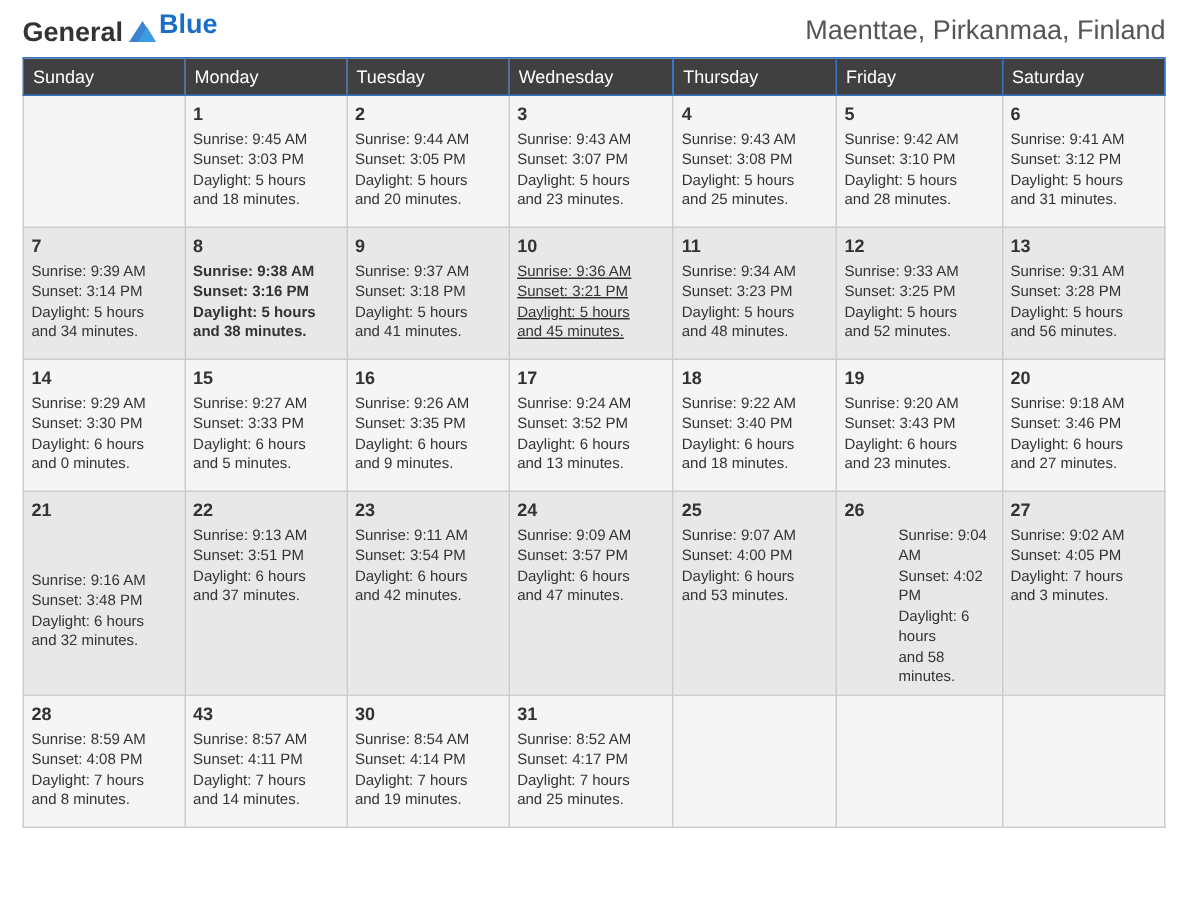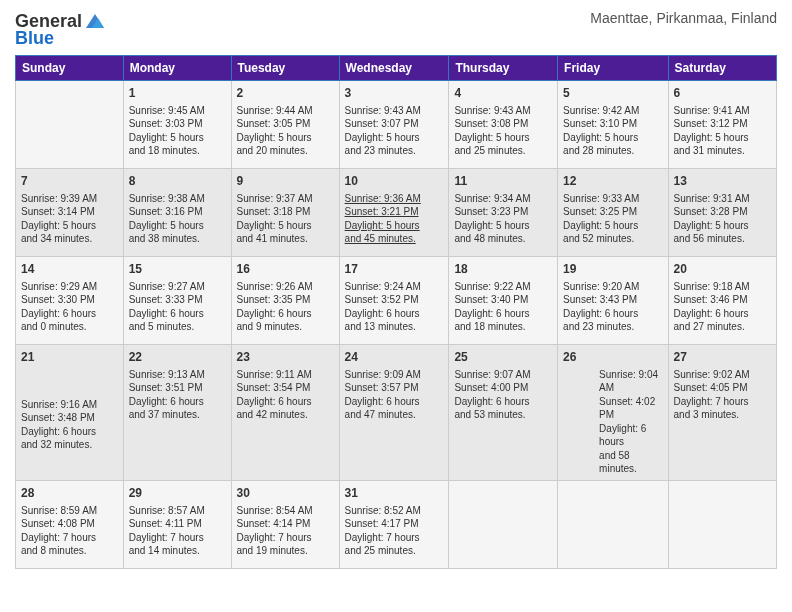--- a/index.html
+++ b/index.html
@@ -41,35 +41,35 @@
     }
     .title-block {
       text-align: right;
     }
     .main-title {
       font-size: 30px;
       font-weight: normal;
       color: #333;
     }
     .subtitle {
-      font-size: 14px;
+      font-size: 18px;
       color: #555;
     }
     .calendar {
       width: 100%;
       border-collapse: collapse;
       font-size: 11px;
     }
     .calendar thead th {
-      background-color: #4c1d95;
+      background-color: #404040;
       color: #fff;
       text-align: left;
       padding: 5px 6px;
       font-size: 12px;
-      font-weight: bold;
+      font-weight: normal;
       border: 1px solid #3676c0;
     }
     .calendar tbody td {
       border: 1px solid #ccc;
       vertical-align: top;
       padding: 4px 5px;
       width: 113px;
       height: 88px;
       color: #333;
       line-height: 1.4;
@@ -94,21 +94,21 @@
     .empty-cell {
       background-color: #f5f5f5;
     }
   </style>
 </head>
 <body>
 
 <div class="container">
   <div class="header-row">
     <div class="logo">
-      <div style="display:flex;flex-direction:column;align-items:flex-start;">
+      <div style="display:flex;flex-direction:row;align-items:flex-start;">
         <div style="display:flex;align-items:center;">
           <span class="logo-text-general">General</span>
           <svg class="logo-icon" viewBox="0 0 22 22" xmlns="http://www.w3.org/2000/svg">
             <polygon points="2,18 11,4 20,18" fill="#1a6ec8" opacity="0.85"></polygon>
             <polygon points="8,18 14,8 20,18" fill="#3aa0e0" opacity="0.9"></polygon>
           </svg>
         </div>
         <span class="logo-text-blue" style="margin-top:-4px;">Blue</span>
       </div>
     </div>
@@ -178,21 +178,21 @@
         <tr>
           <td>
             <span class="day-number">7</span>
             <div class="day-info" style="white-space: pre-line;">Sunrise: 9:39 AM
 Sunset: 3:14 PM
 Daylight: 5 hours
 and 34 minutes.</div>
           </td>
           <td>
             <span class="day-number">8</span>
-            <div class="day-info" style="white-space: pre-line;">Sunrise: 9:38 AM
+            <div class="day-info" style="white-space: pre-line; font-weight: bold;">Sunrise: 9:38 AM
 Sunset: 3:16 PM
 Daylight: 5 hours
 and 38 minutes.</div>
           </td>
           <td>
             <span class="day-number">9</span>
             <div class="day-info" style="white-space: pre-line;">Sunrise: 9:37 AM
 Sunset: 3:18 PM
 Daylight: 5 hours
 and 41 minutes.</div>
@@ -330,21 +330,21 @@
         </tr>
         <tr>
           <td>
             <span class="day-number">28</span>
             <div class="day-info" style="white-space: pre-line;">Sunrise: 8:59 AM
 Sunset: 4:08 PM
 Daylight: 7 hours
 and 8 minutes.</div>
           </td>
           <td>
-            <span class="day-number">29</span>
+            <span class="day-number">43</span>
             <div class="day-info" style="white-space: pre-line;">Sunrise: 8:57 AM
 Sunset: 4:11 PM
 Daylight: 7 hours
 and 14 minutes.</div>
           </td>
           <td>
             <span class="day-number">30</span>
             <div class="day-info" style="white-space: pre-line;">Sunrise: 8:54 AM
 Sunset: 4:14 PM
 Daylight: 7 hours

